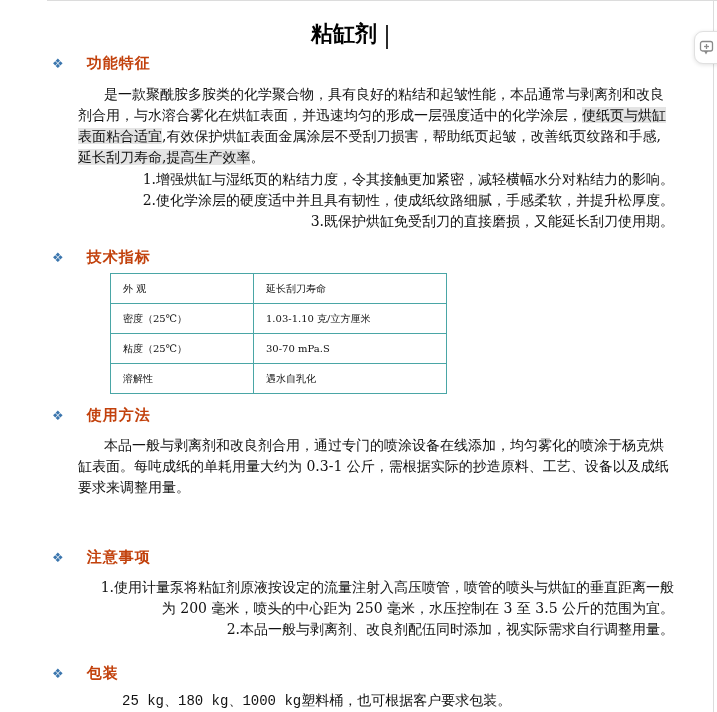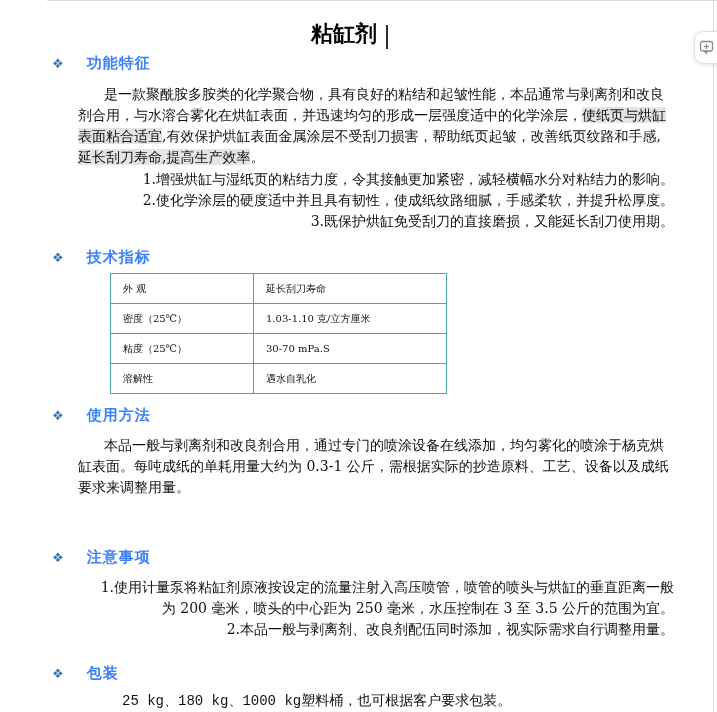--- a/index.html
+++ b/index.html
@@ -47,21 +47,21 @@
   .sec-head {
     display: flex; align-items: center;
     padding-left: 52px;
   }
   .bullet {
     color: #3b76ae; font-size: 13px; line-height: 18px;
     font-family: "DejaVu Sans", "Liberation Sans", sans-serif;
   }
   .sec-head h2 {
     margin: 0 0 0 23px;
-    font-size: 15px; font-weight: bold; color: #3b82f6;
+    font-size: 15px; font-weight: bold; color: #c2410c;
     font-family: "DejaVu Sans", "Liberation Sans", sans-serif;
     letter-spacing: 1px;
   }
   .sec-body { margin-left: 78px; margin-right: 25px; font-size: 14px; line-height: 21px; }
   .sec-body p { margin: 0; }
   .indent { text-indent: 26px; }
   .indent-lg { text-indent: 44px; font-family: Liberation Mono, monospace; }
   .hl { background: #e4e4e4; }
   .num-item { text-indent: 22px; margin-top: 5px; text-align: right; }
 

